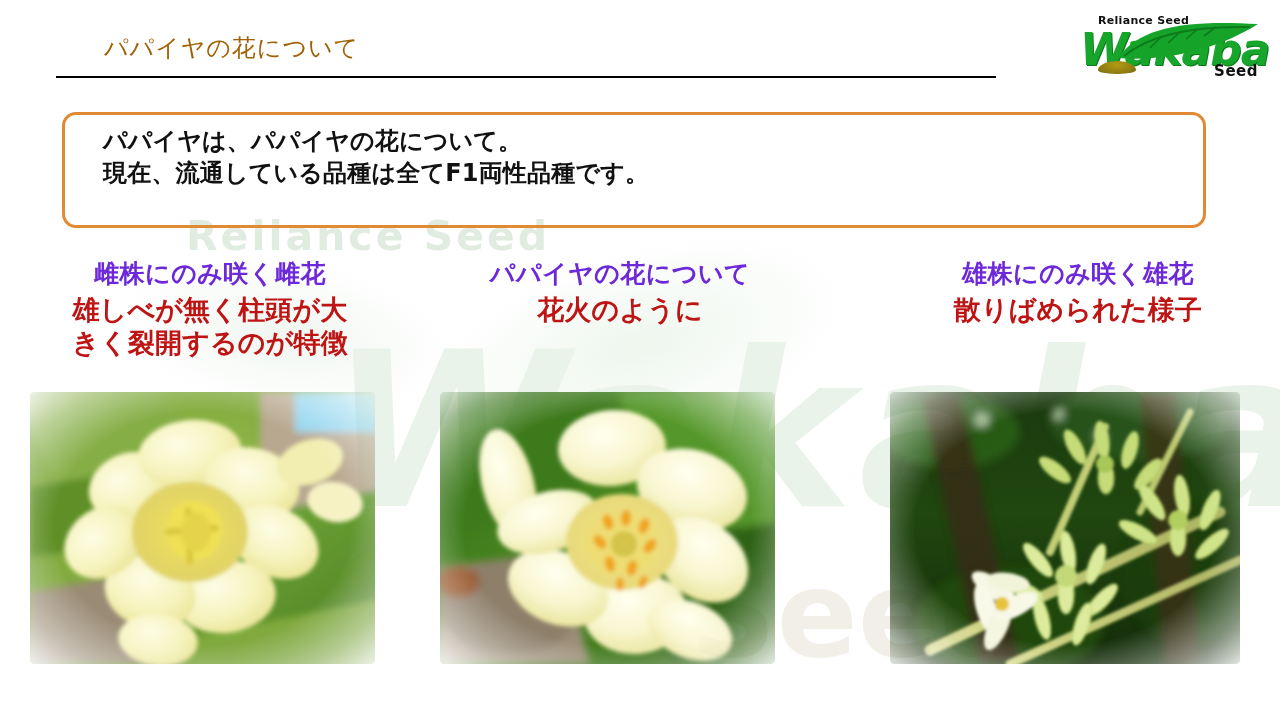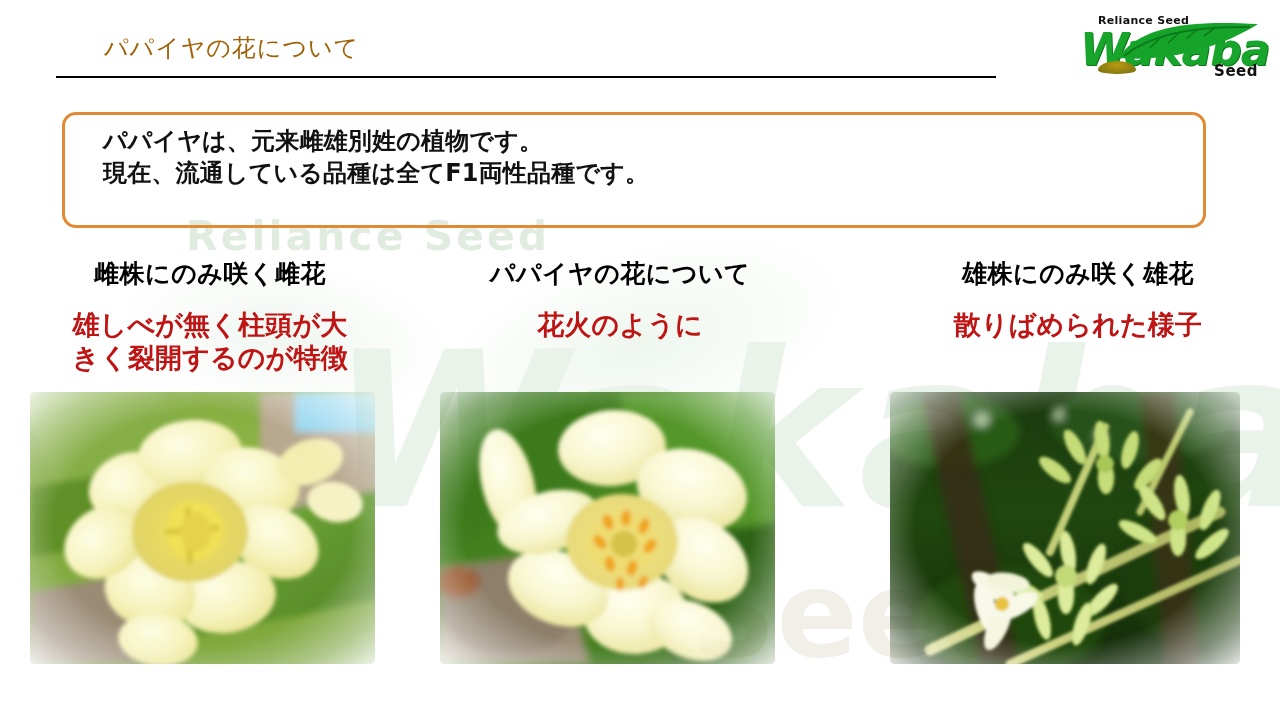--- a/index.html
+++ b/index.html
@@ -191,33 +191,33 @@
     position: absolute;
     top: 0;
   }
   .col-1 { left: 20px;  width: 380px; }
   .col-2 { left: 420px; width: 400px; }
   .col-3 { left: 868px; width: 420px; }
 
   .col-head {
     font-size: 25px;
     font-weight: 700;
-    color: #000000;
+    color: #6d28d9;
     text-align: center;
     line-height: 32px;
     letter-spacing: .5px;
     white-space: nowrap;
   }
   .col-sub {
     font-size: 27px;
     font-weight: 700;
     color: #BE1414;
     text-align: center;
     line-height: 33px;
-    margin-top: 18px;
+    margin-top: 3px;
     letter-spacing: .2px;
   }
   .col-sub .nb { white-space: nowrap; }
 
   
   .photo {
     position: absolute;
     border-radius: 4px;
     overflow: hidden;
     z-index: 3;
@@ -252,21 +252,21 @@
     <path d="M14 38 C 40 16, 86 8, 140 9" stroke="#0c7a1b" stroke-width="2" fill="none"></path>
     <path d="M40 30 L 52 18 M58 25 L 70 14 M76 21 L 88 11 M94 18 L 106 9" stroke="#0c7a1b" stroke-width="1.6" fill="none"></path>
   </svg>
   <div class="logo-mound"></div>
   <div class="logo-wakaba">Wakaba</div>
   <div class="logo-seed">Seed</div>
 </div>
 
 <div class="callout">
   <div class="callout-lines">
-    <div class="callout-line">パパイヤは、元来雌雄別姓の植物です。</div>
+    <div class="callout-line">パパイヤは、パパイヤの花について。</div>
     <div class="callout-line">現在、流通している品種は全てF1両性品種です。</div>
   </div>
 </div>
 
 <div class="columns">
 
   <div class="col col-1">
     <div class="col-head">雌株にのみ咲く雌花</div>
     <div class="col-sub">
       <div class="nb">雄しべが無く柱頭が大</div>

